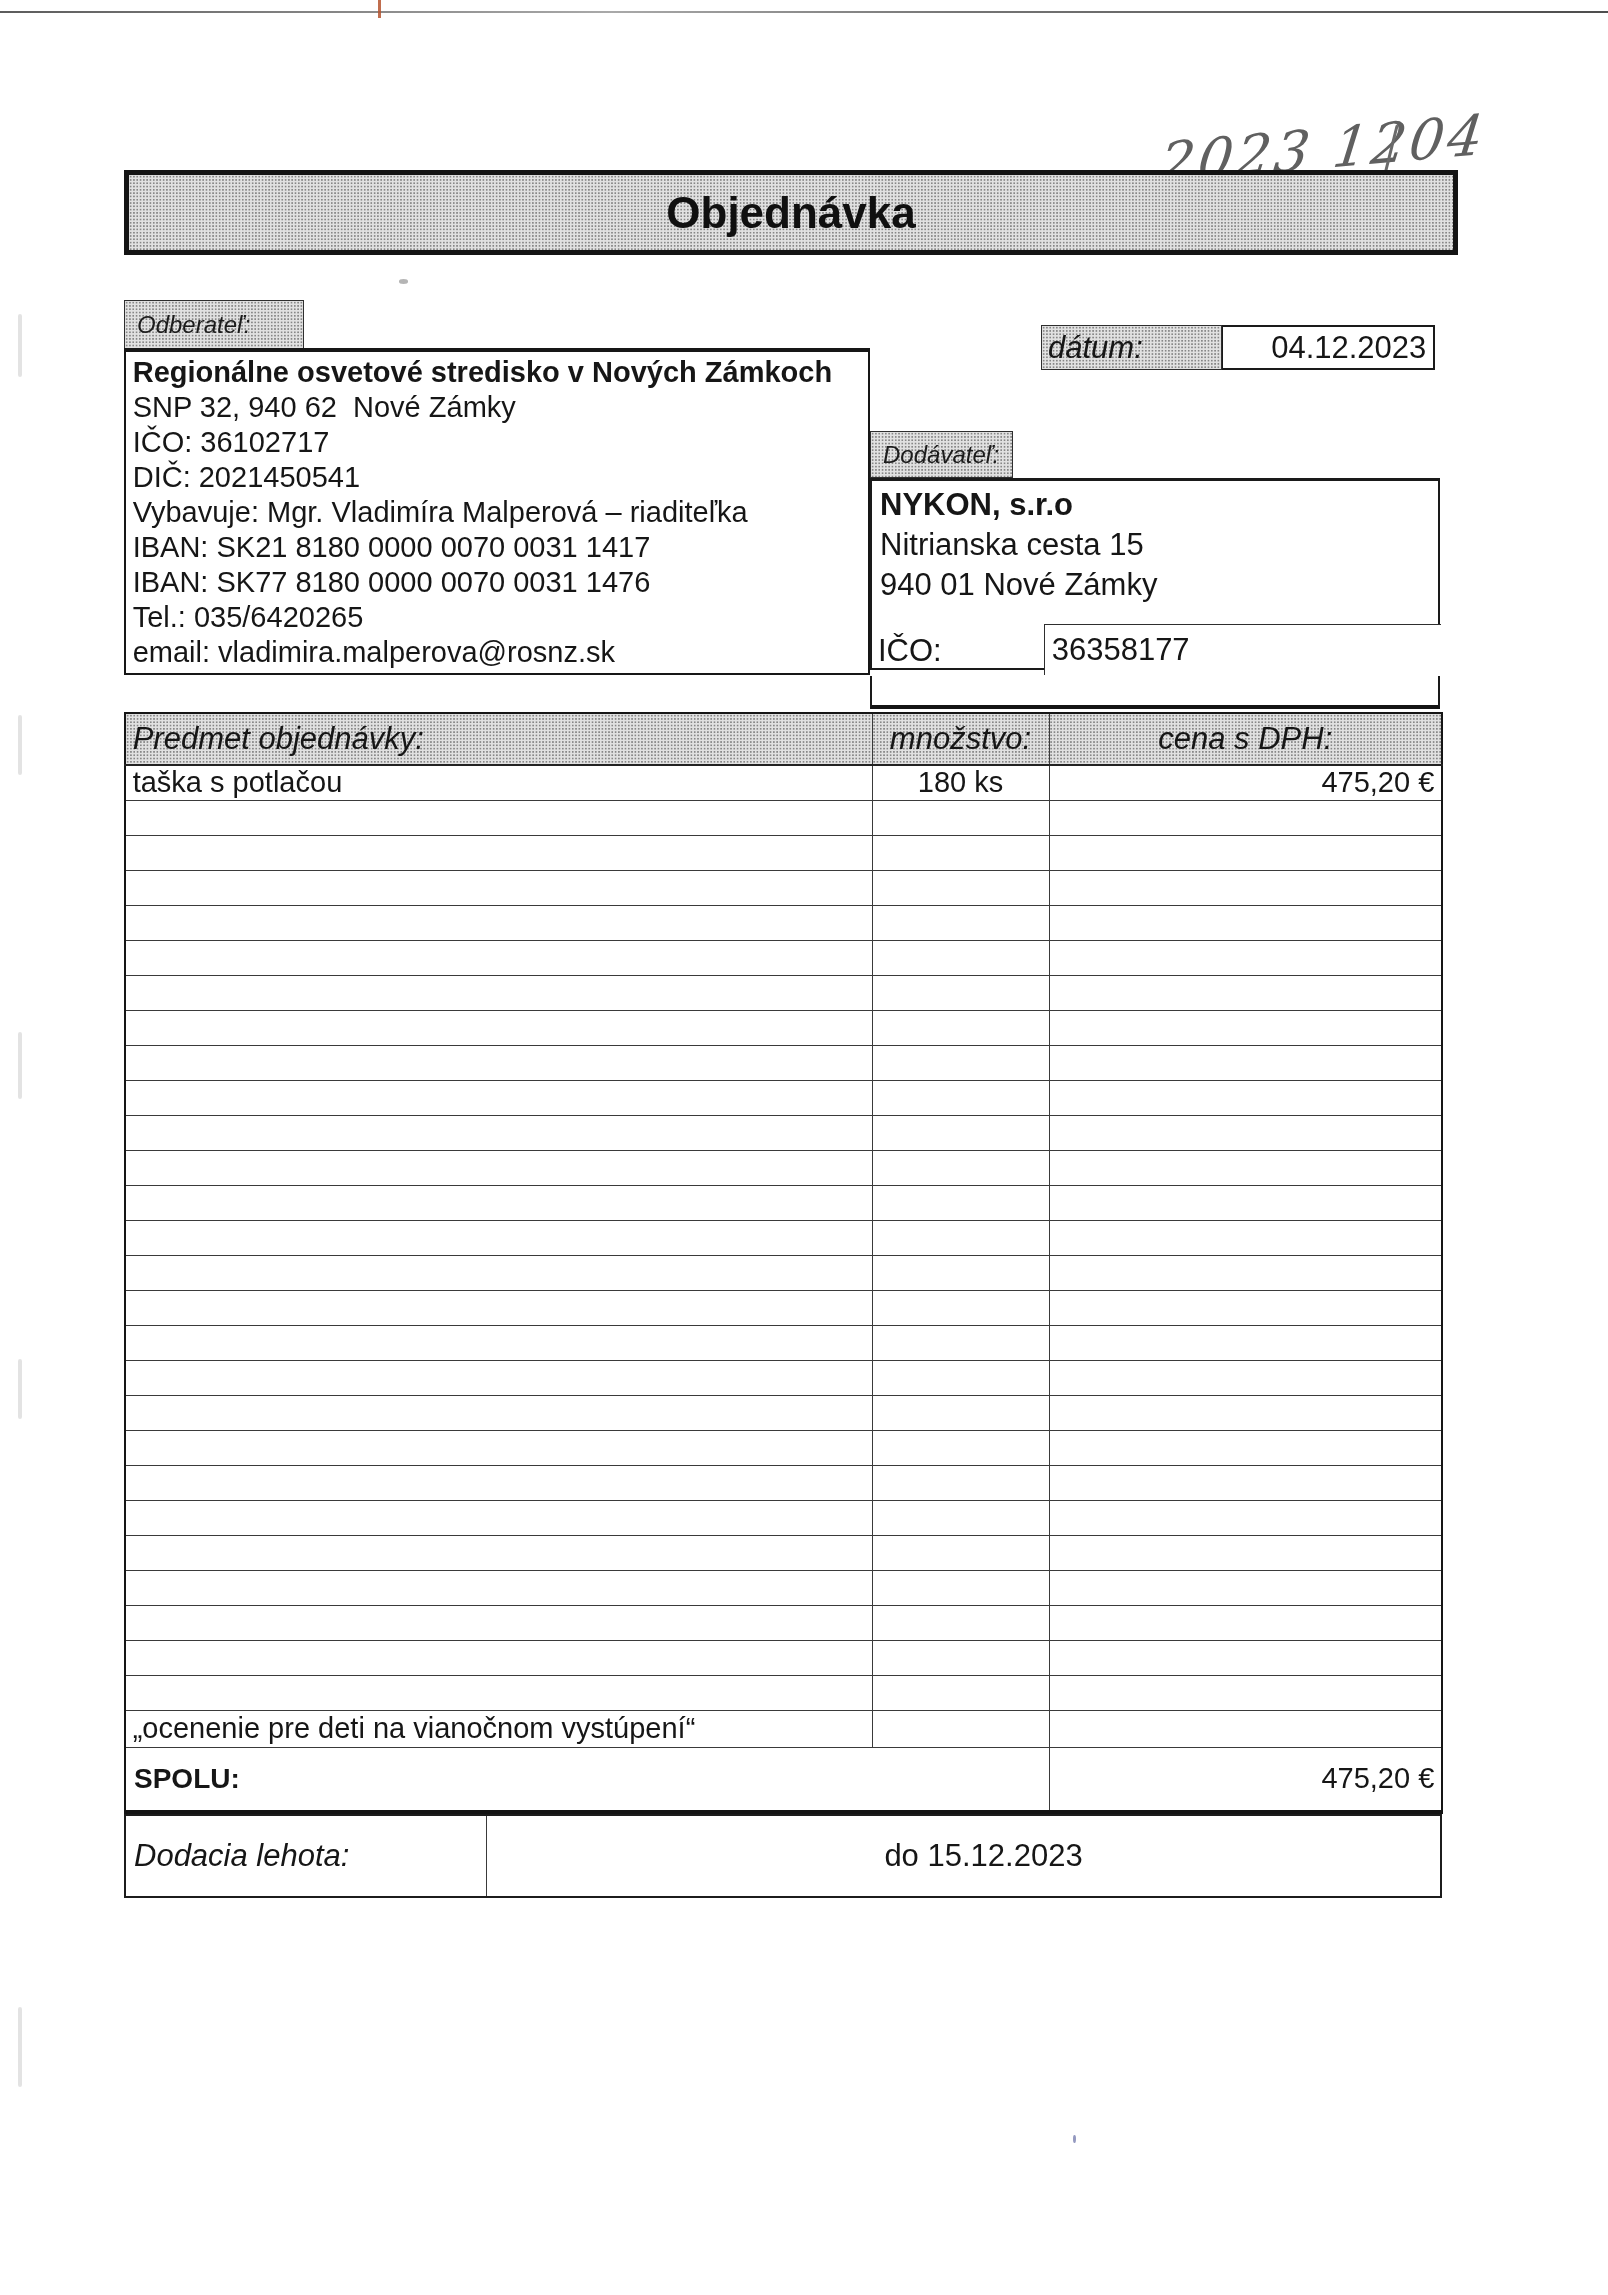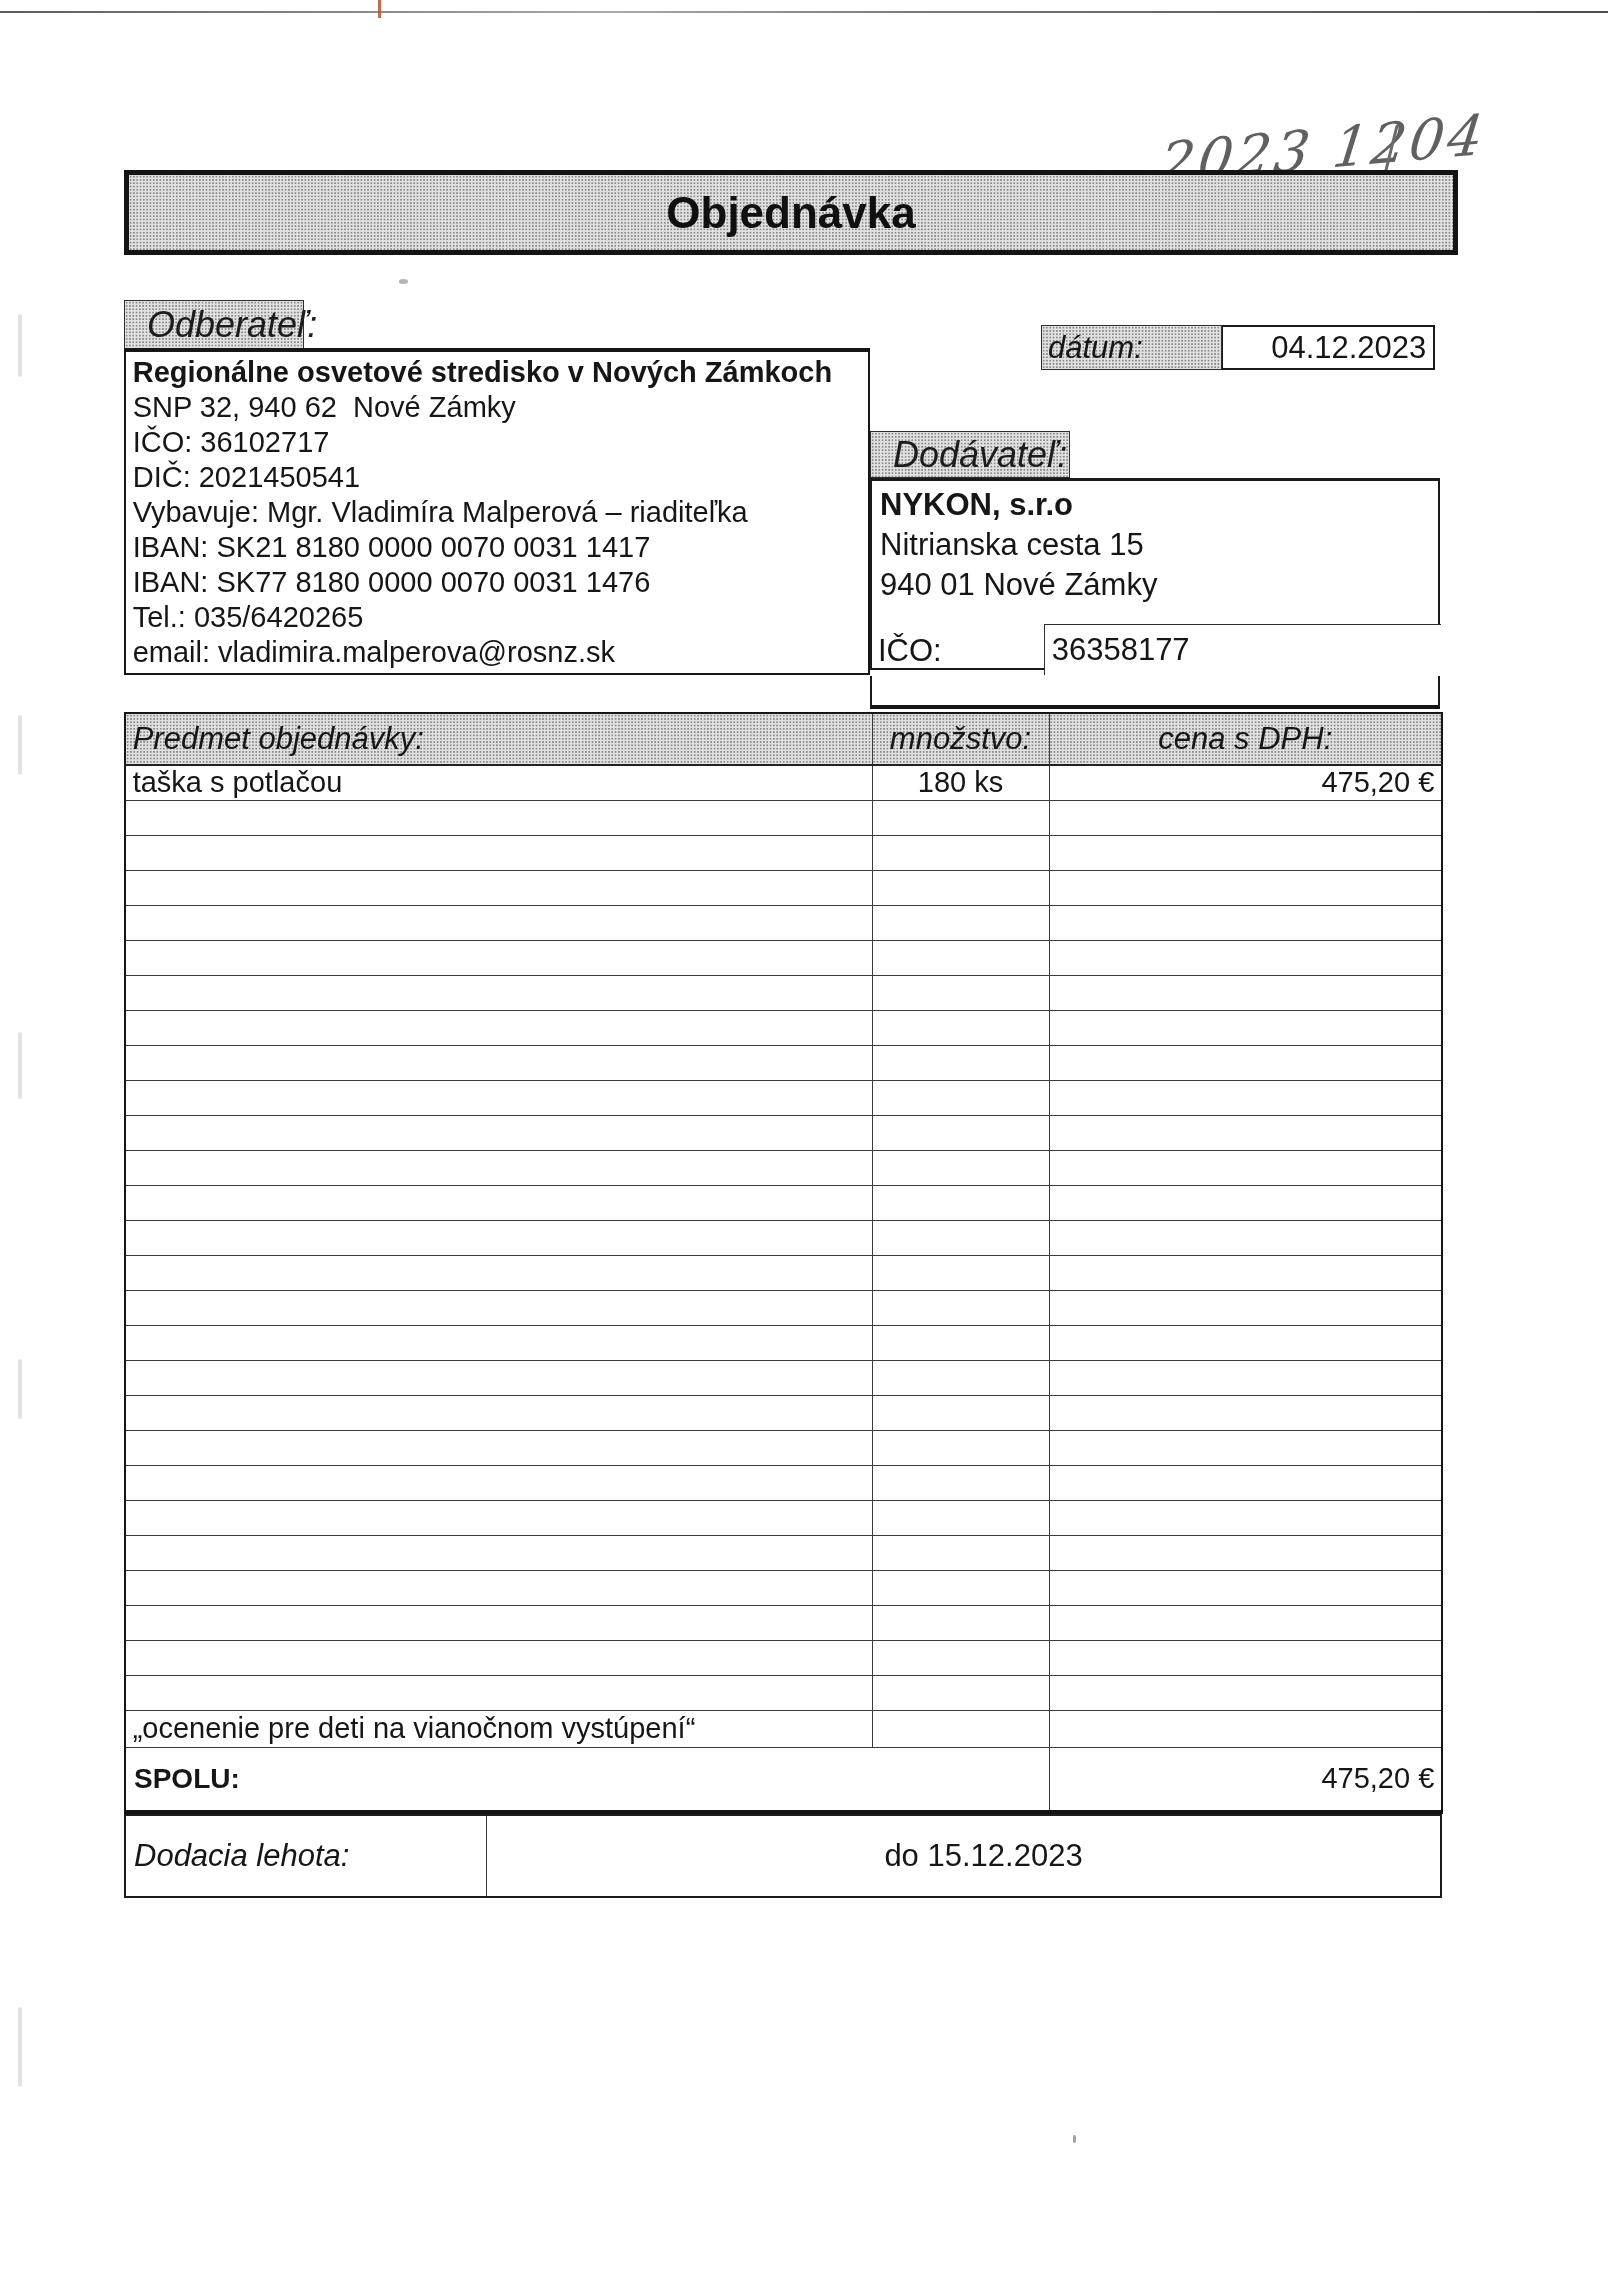--- a/index.html
+++ b/index.html
@@ -30,24 +30,24 @@
   
   .title-box{
     position:absolute;left:124px;top:170px;width:1334px;height:85px;
     border:5.3px solid #141414;box-sizing:border-box;
     display:flex;align-items:center;justify-content:center;
   }
   .title-box span{font-size:44px;font-weight:bold;color:#101010;}
   
   .label-tab{
     position:absolute;box-sizing:border-box;border:1.3px solid #2e2e2e;
-    font-style:italic;font-size:36px;display:flex;align-items:center;padding-left:22px;color:#1c1c1c;
+    font-style:italic;font-size:24px;display:flex;align-items:center;padding-left:12px;color:#1c1c1c;
   }
   .tab-odberatel{left:124px;top:300px;width:180px;height:49px;}
-  .tab-dodavatel{left:870px;top:431px;width:200px;height:47px;}
+  .tab-dodavatel{left:870px;top:431px;width:143px;height:47px;}
   
   .customer-box{
     position:absolute;left:124px;top:348px;width:746px;height:327px;
     border:2px solid #161616;border-top-width:4px;box-sizing:border-box;
     padding:3.3px 0 0 6.7px;
   }
   .customer-box .cline{font-size:29px;line-height:35px;white-space:pre-wrap;}
   .customer-box .cline:first-child{font-weight:bold;font-size:29px;}
   
   .datum-label{

